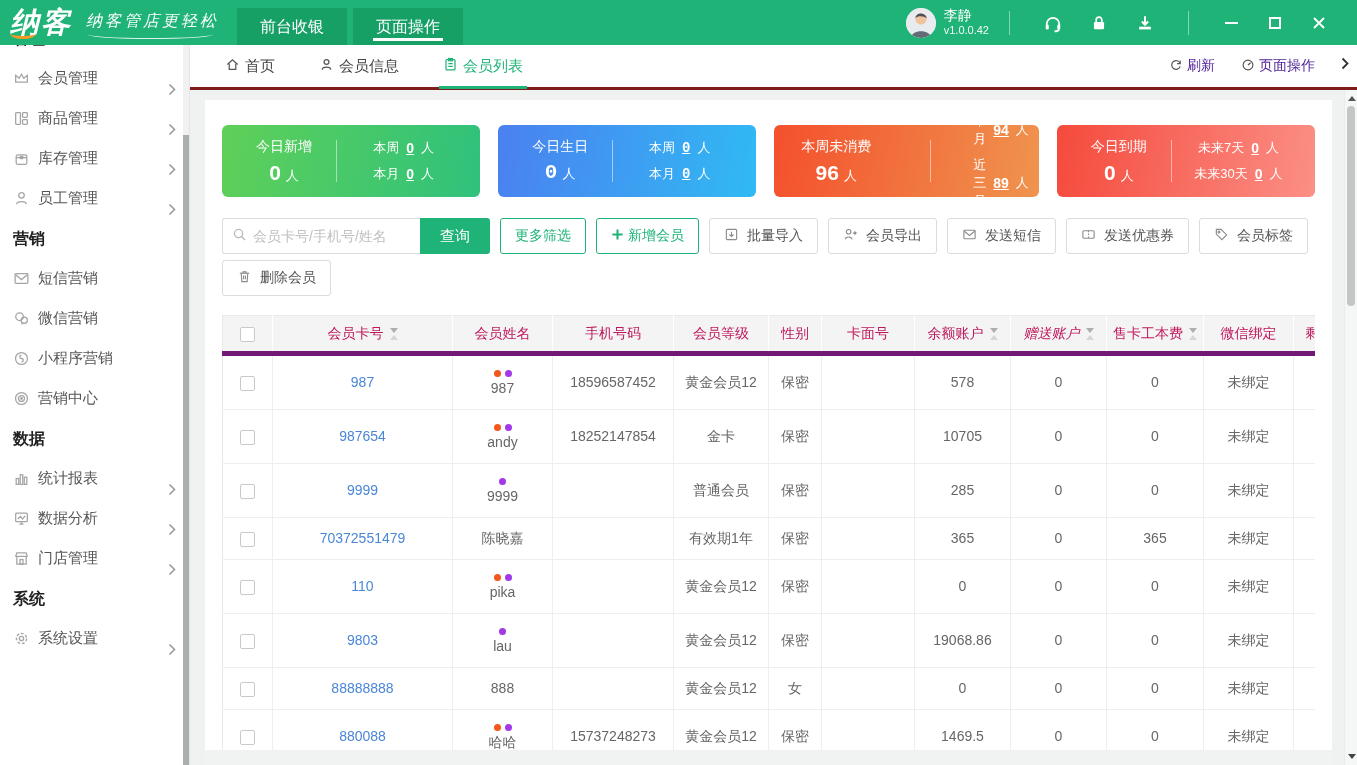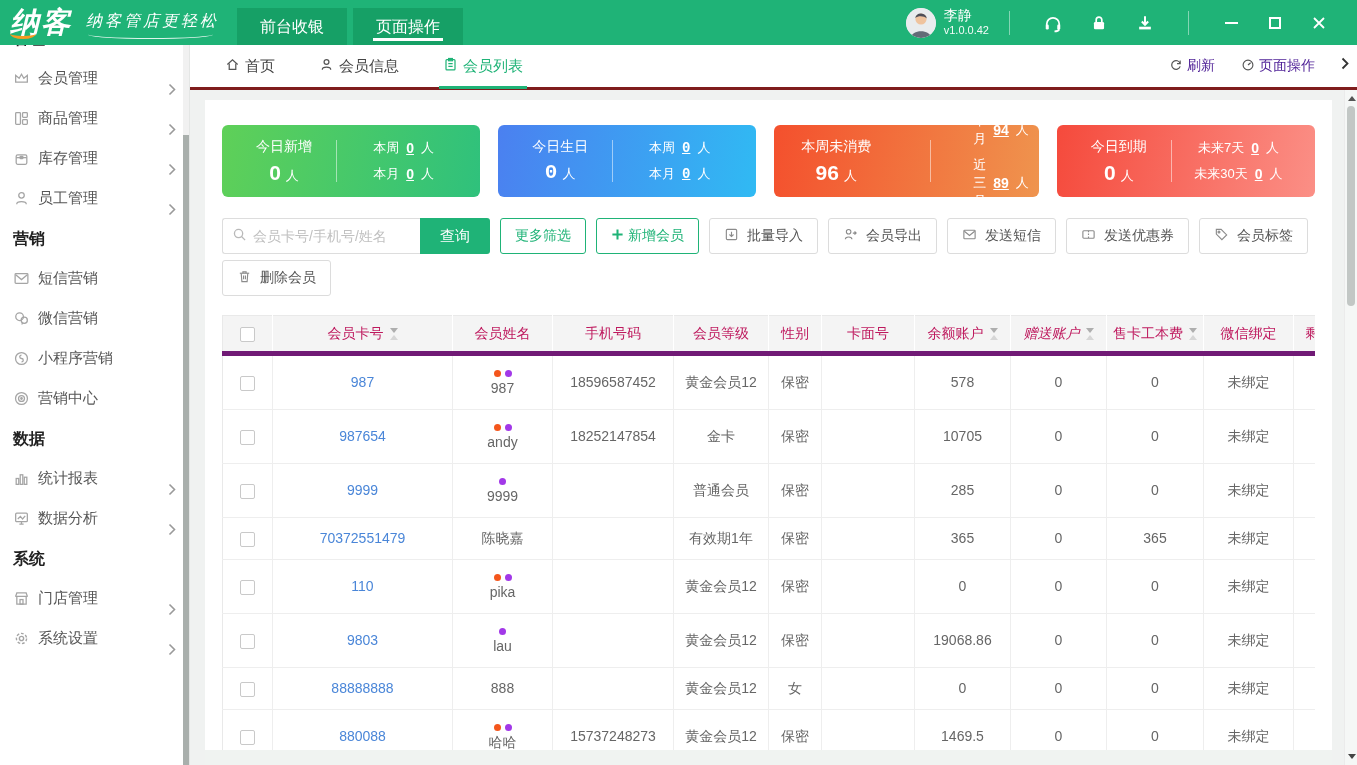--- a/index.html
+++ b/index.html
@@ -315,36 +315,36 @@
               <path d="M4.5 8.5 L7 6 L9 8.5 L11.5 5.5"></path>
               <path d="M8 11 V13.3 M6 13.3 H10"></path>
             </svg>
         </span>
         <span class="slabel">数据分析</span>
         <span class="schev"><svg width="8" height="13" viewBox="0 0 8 13" fill="none" stroke="#9a9a9a" stroke-width="1.6">
               <path d="M1.5 1.5 L6.5 6.5 L1.5 11.5"></path>
             </svg></span>
       </div>
 
-      <div class="side-row section">
-        <span>系统</span>
-      </div>
       <div class="side-row item">
         <span class="sicon">
           <svg width="17" height="17" viewBox="0 0 16 16" fill="none" stroke="#a5a5a5" stroke-width="1.2">
               <path d="M2.5 6 L3.6 2.8 H12.4 L13.5 6"></path>
               <path d="M2.2 6 H13.8"></path>
               <path d="M3.6 6 V13.3 H12.4 V6"></path>
               <rect x="6.6" y="9" width="2.8" height="4.3"></rect>
             </svg>
         </span>
         <span class="slabel">门店管理</span>
         <span class="schev"><svg width="8" height="13" viewBox="0 0 8 13" fill="none" stroke="#9a9a9a" stroke-width="1.6">
               <path d="M1.5 1.5 L6.5 6.5 L1.5 11.5"></path>
             </svg></span>
+      </div>
+      <div class="side-row section">
+        <span>系统</span>
       </div>
       <div class="side-row item">
         <span class="sicon">
           <svg width="17" height="17" viewBox="0 0 16 16" fill="none" stroke="#a5a5a5" stroke-width="1.3">
               <circle cx="8" cy="8" r="4.8" stroke-dasharray="2.6 1.7"></circle>
               <circle cx="8" cy="8" r="2"></circle>
             </svg>
         </span>
         <span class="slabel">系统设置</span>
         <span class="schev"><svg width="8" height="13" viewBox="0 0 8 13" fill="none" stroke="#9a9a9a" stroke-width="1.6">

